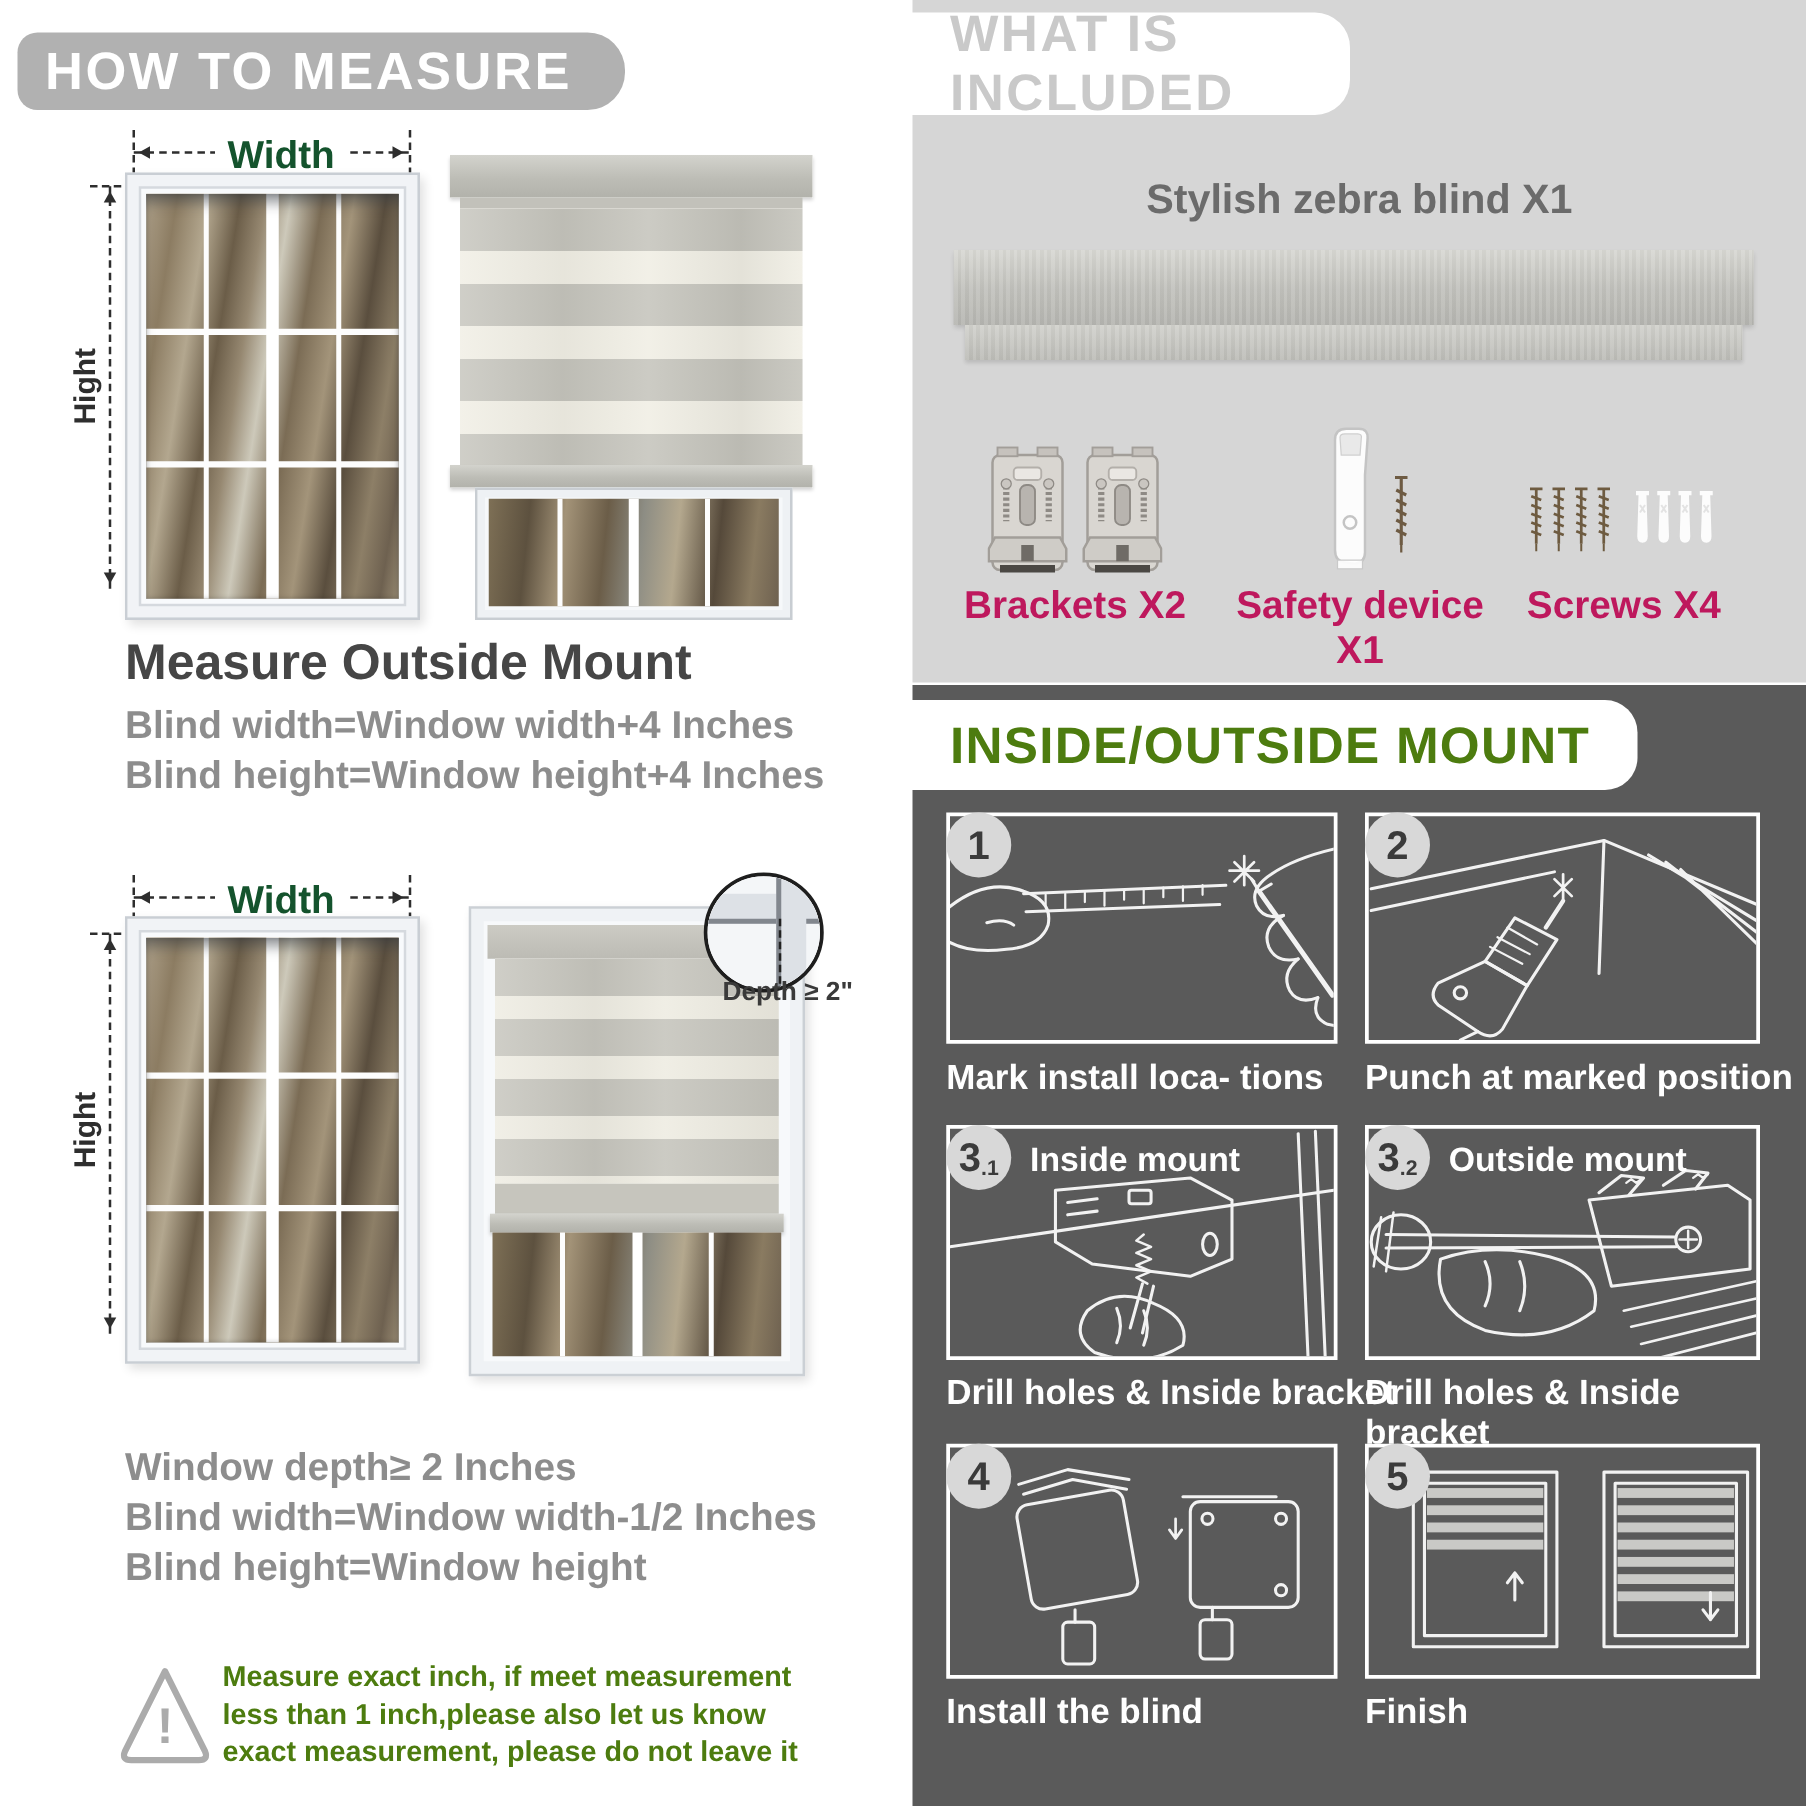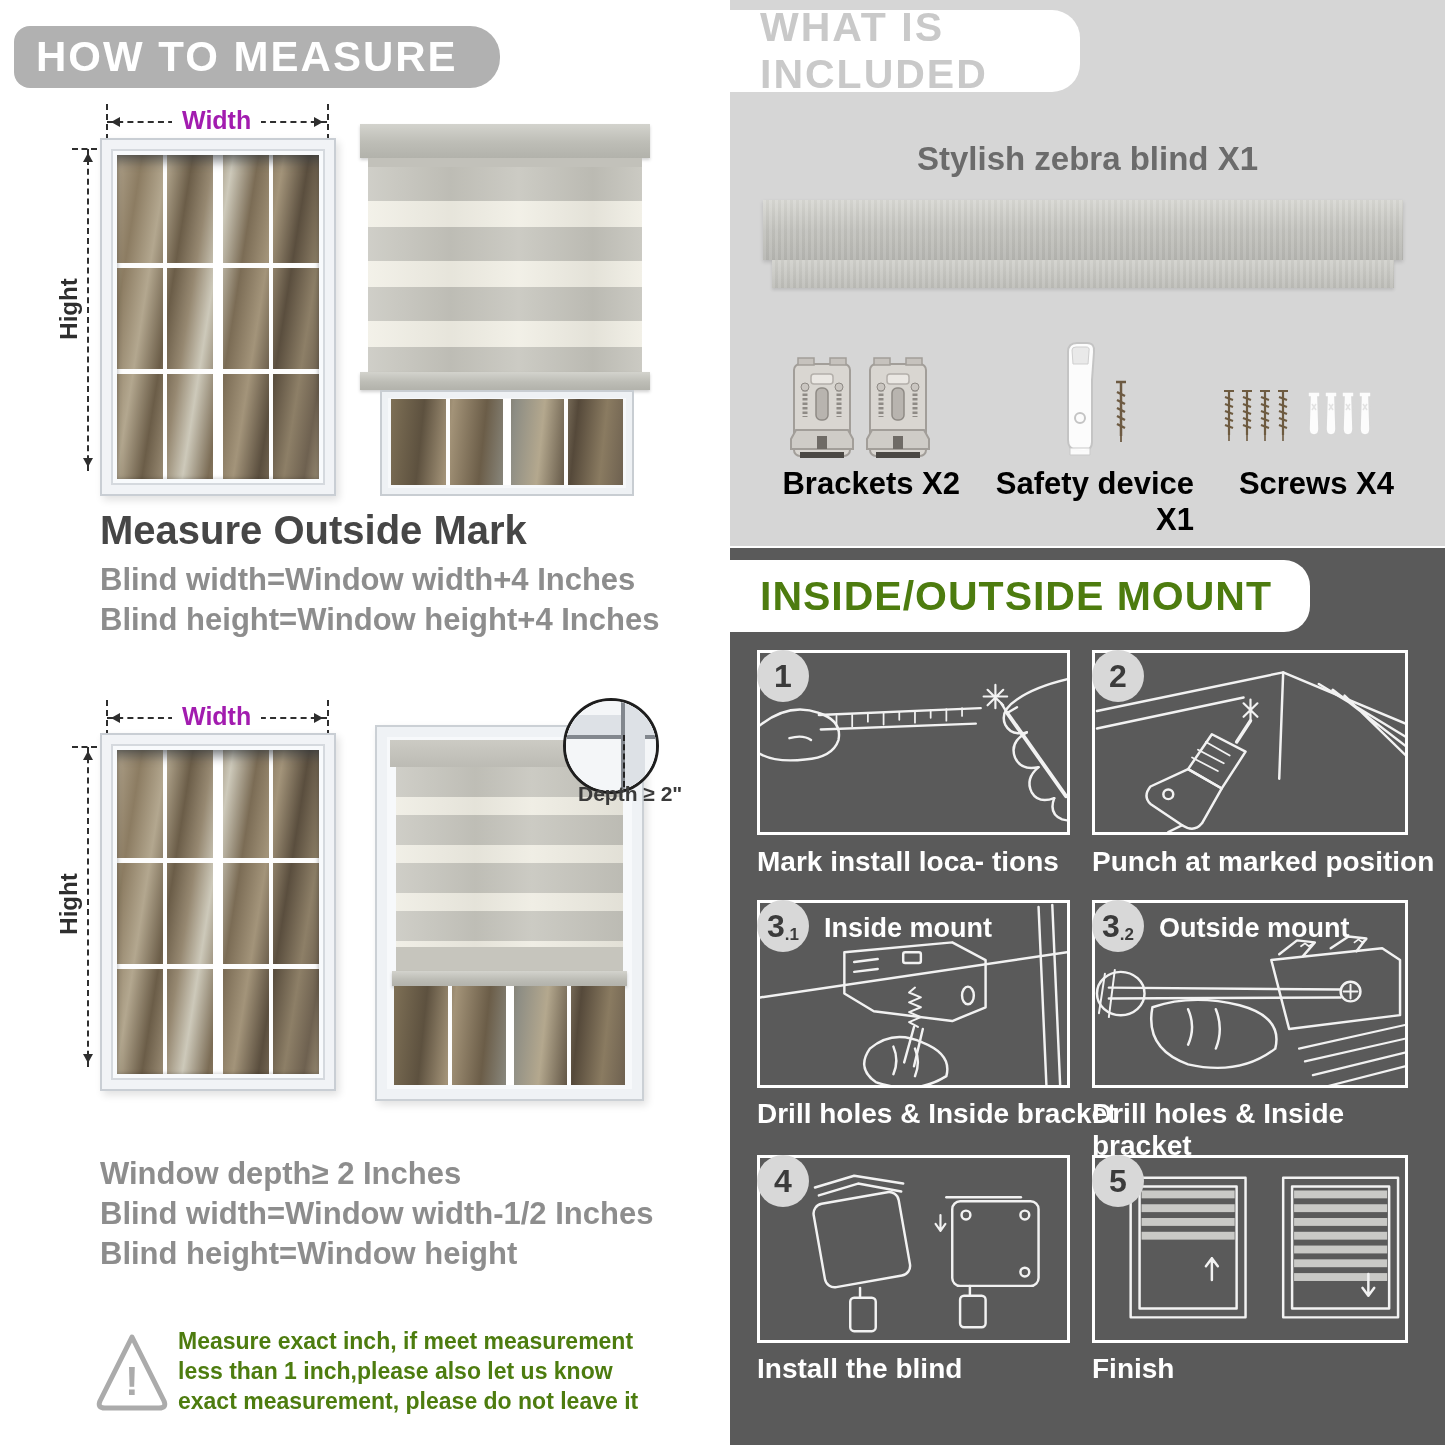--- a/index.html
+++ b/index.html
@@ -39,21 +39,21 @@
   .dash-h{border-top:2px dashed #2e2e2e;height:0;}
   .dash-v{border-left:2px dashed #2e2e2e;width:0;}
   .ah-l::before{content:"";position:absolute;left:-1px;top:-6px;
       border:5px solid transparent;border-right:9px solid #2e2e2e;}
   .ah-r::after{content:"";position:absolute;right:-1px;top:-6px;
       border:5px solid transparent;border-left:9px solid #2e2e2e;}
   .av-t::before{content:"";position:absolute;top:-1px;left:-6px;
       border:5px solid transparent;border-bottom:9px solid #2e2e2e;}
   .av-b::after{content:"";position:absolute;bottom:-1px;left:-6px;
       border:5px solid transparent;border-top:9px solid #2e2e2e;}
-  .meas-label{background:#ffffff;padding:0 10px;font-weight:bold;font-size:25px;color:#a21caf;}
+  .meas-label{background:#ffffff;padding:0 10px;font-weight:bold;font-size:31px;color:#14532d;}
   .meas-label-v{font-weight:bold;font-size:24px;color:#2e2e2e;background:#fff;
       transform:rotate(-90deg);transform-origin:center;padding:0 8px;}
 
   .rail{background:linear-gradient(180deg,#d3d3cd,#bdbdb6 55%,#b2b2ab);
         box-shadow:0 2px 3px rgba(0,0,0,.18);}
   .zebra1{background:
       linear-gradient(90deg,rgba(255,255,255,.18),rgba(0,0,0,.04) 30%,rgba(255,255,255,.12) 55%,rgba(0,0,0,.05) 82%,rgba(255,255,255,.10)),
       repeating-linear-gradient(180deg,#c5c4bc 0 34px,#f0eee4 34px 60px);}
   .zebra2{background:
       linear-gradient(90deg,rgba(255,255,255,.16),rgba(0,0,0,.04) 35%,rgba(255,255,255,.10) 60%,rgba(0,0,0,.05)),
@@ -76,21 +76,21 @@
              color:#ababab;font-weight:bold;font-size:40px;}
 
   
   .inc-bg{left:730px;top:0;width:715px;height:546px;background:#d6d6d6;}
   .inc-header{left:700px;top:10px;width:380px;height:82px;background:#ffffff;
               border-radius:0 28px 28px 0;display:flex;align-items:center;padding-left:60px;
               box-sizing:border-box;}
   .inc-header span{color:#c9c9c9;font-weight:bold;font-size:41px;letter-spacing:2px;}
   .product-label{left:730px;top:140px;width:715px;text-align:center;
                  font-size:33px;font-weight:bold;color:#6b6b6b;}
-  .item-label{font-size:31px;font-weight:bold;color:#000000;text-align:right;}
+  .item-label{font-size:31px;font-weight:bold;color:#be185d;text-align:center;}
 
   .mount-bg{left:730px;top:548px;width:715px;height:897px;background:#5a5a5a;}
   .mount-header{left:700px;top:560px;width:610px;height:72px;background:#ffffff;
                 border-radius:0 26px 26px 0;display:flex;align-items:center;padding-left:60px;
                 box-sizing:border-box;}
   .mount-header span{color:#4d7c0f;font-weight:bold;font-size:41px;letter-spacing:1px;}
 
   .panel{position:absolute;border:3px solid #ffffff;background:#5a5a5a;box-sizing:border-box;}
   .panel svg{display:block;width:100%;height:100%;}
   .badge{position:absolute;left:-3px;top:-3px;width:52px;height:52px;border-radius:50%;
@@ -126,21 +126,21 @@
   </div>
 
   <div class="abs rail" style="left:360px;top:124px;width:290px;height:34px;"></div>
   <div class="abs" style="left:368px;top:158px;width:274px;height:9px;background:#c2c1ba;"></div>
   <div class="abs zebra1" style="left:368px;top:167px;width:274px;height:205px;"></div>
   <div class="abs rail" style="left:360px;top:372px;width:290px;height:18px;"></div>
   <div class="abs" style="left:380px;top:390px;width:250px;height:102px;background:#f6f8fa;border:2px solid #c8cdd2;box-shadow:inset 0 0 0 6px #eef1f4;">
     <div class="photo-v" style="position:absolute;left:9px;right:9px;top:7px;bottom:9px;"></div>
   </div>
 
-  <div class="abs h-measure" style="left:100px;top:508px;">Measure Outside Mark</div>
+  <div class="abs h-measure" style="left:100px;top:508px;">Measure Outside Mount</div>
   <div class="abs t-body" style="left:100px;top:562px;">Blind width=Window width+4 Inches</div>
   <div class="abs t-body" style="left:100px;top:602px;">Blind height=Window height+4 Inches</div>
 
   <div class="abs dash-v" style="left:106px;top:700px;height:36px;"></div>
   <div class="abs dash-v" style="left:327px;top:700px;height:36px;"></div>
   <div class="abs dash-h ah-l ah-r" style="left:107px;top:717px;width:220px;"></div>
   <div class="abs meas-label" style="left:172px;top:702px;">Width</div>
 
   <div class="abs dash-h" style="left:72px;top:746px;width:44px;"></div>
   <div class="abs dash-v av-t av-b" style="left:87px;top:747px;height:320px;"></div>

